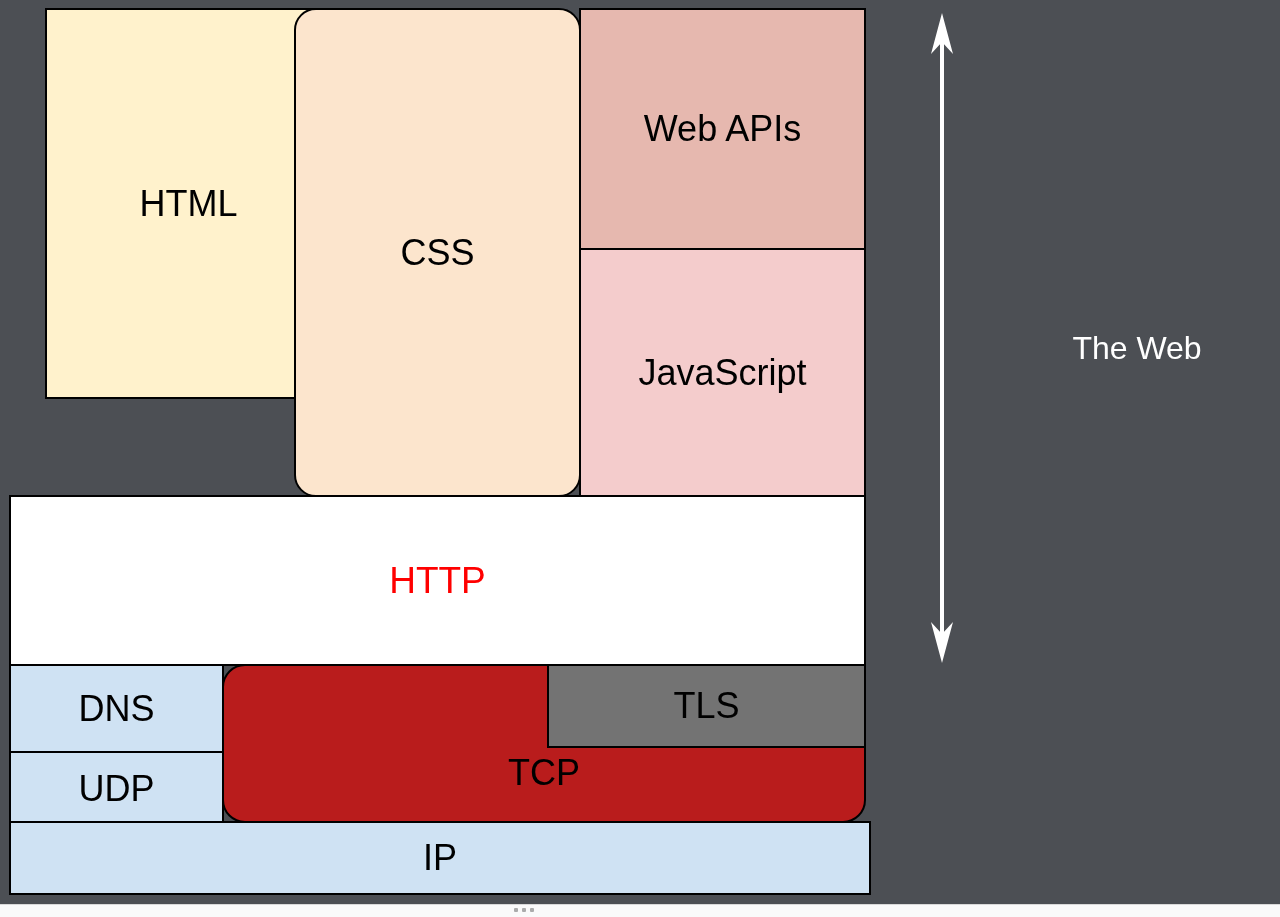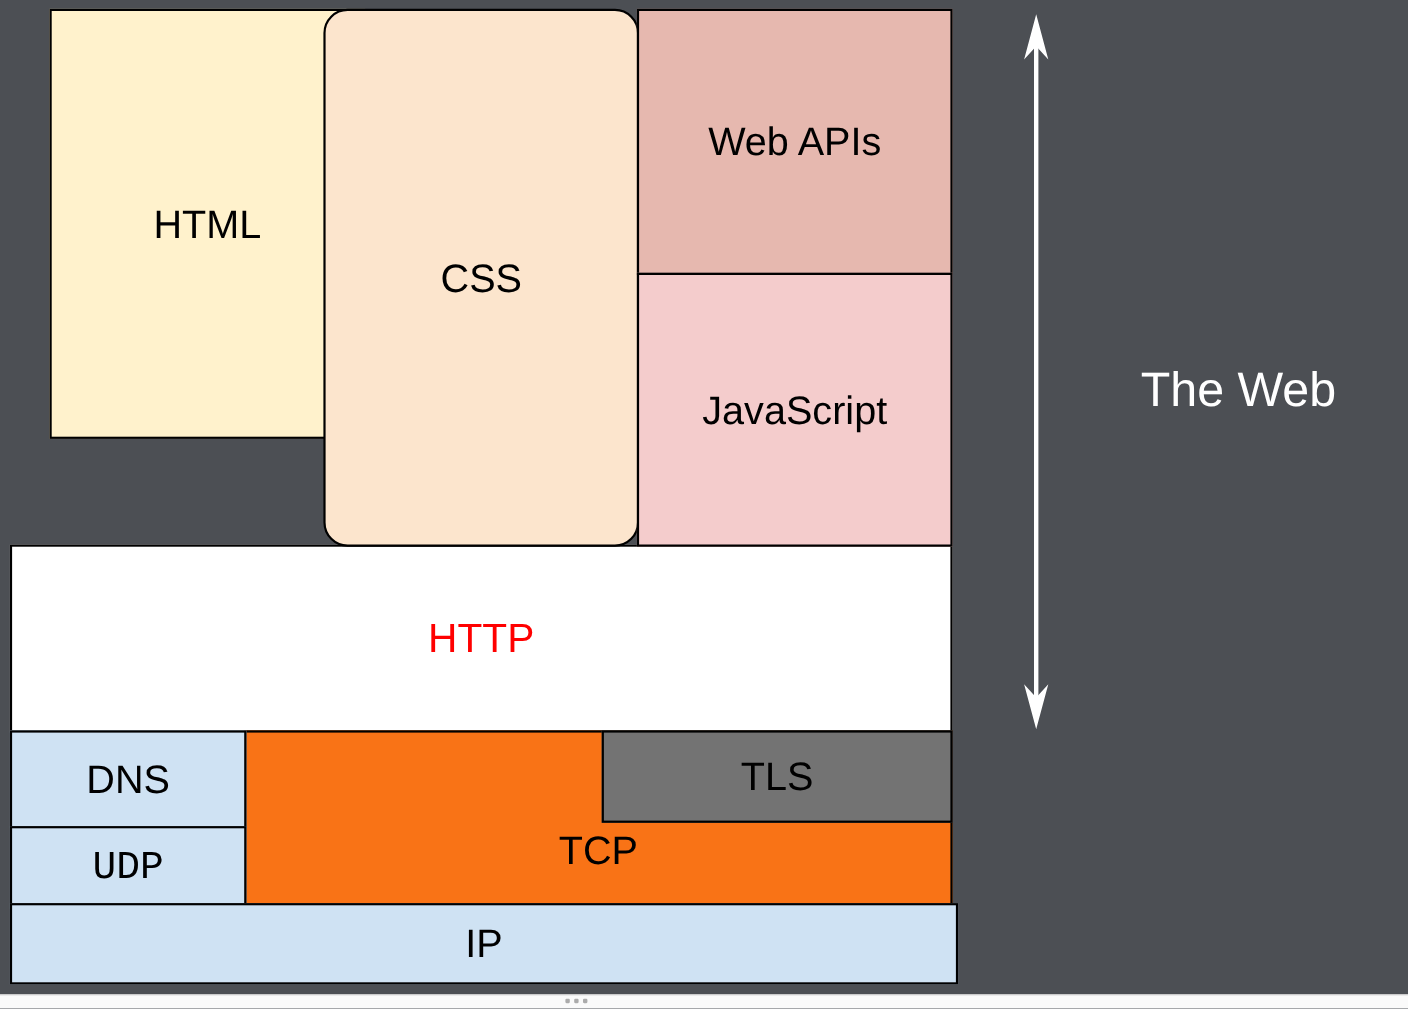--- a/index.html
+++ b/index.html
@@ -23,32 +23,33 @@
     text-align: center;
   }
   .box .lbl { white-space: nowrap; }
 
   #box-html      { left: 9px;   top: 8px;   width: 287px; height: 391px; margin-left: 36px; }
   #box-css       { left: 294px; top: 8px;   width: 287px; height: 489px; border-radius: 22px; }
   #box-webapis   { left: 579px; top: 8px;   width: 287px; height: 242px; }
   #box-js        { left: 579px; top: 248px; width: 287px; height: 249px; }
   #box-http      { left: 9px;   top: 495px; width: 857px; height: 171px; }
   #box-dns       { left: 9px;   top: 664px; width: 215px; height: 89px;  }
-  #box-udp       { left: 9px;   top: 751px; width: 215px; height: 75px; font-family: Liberation Mono, monospace;  }
+  #box-udp       { left: 9px;   top: 751px; width: 215px; height: 75px;  }
   #box-tcp       { left: 222px; top: 664px; width: 644px; height: 159px; }
   #box-tls       { left: 547px; top: 664px; width: 319px; height: 84px;  }
   #box-ip        { left: 9px;   top: 821px; width: 862px; height: 74px;  }
 
   #box-http .lbl { font-weight: normal; font-size: 37px; }
   #box-tcp  .lbl { transform: translateY(29px); }
 
   .web-label {
     position: absolute;
     left: 1037px; top: 330px; width: 200px;
-    font-size: 44px;
+    text-align: center;
+    font-size: 32px;
     color: #fff;
   }
   .arrow-svg { position: absolute; left: 916px; top: 10px; }
 
   .bottom-strip {
     position: absolute;
     left: 0; top: 904px; width: 1280px; height: 13px;
     background: #FAFAFA;
     border-top: 1px solid #D9D9D9;
     box-sizing: border-box;
@@ -66,21 +67,21 @@
 </style>
 </head>
 <body style="background: rgb(76, 79, 84);">
 
 <div class="stage">
 
   <div class="box" id="box-http" style="background: rgb(255, 255, 255);">
     <span class="lbl" style="color: rgb(255, 0, 0);">HTTP</span>
   </div>
 
-  <div class="box" id="box-tcp" style="background: #f97316;">
+  <div class="box" id="box-tcp" style="background: #b91c1c; border-radius: 23px;">
     <span class="lbl">TCP</span>
   </div>
 
   <div class="box" id="box-tls" style="background: #737373;">
     <span class="lbl">TLS</span>
   </div>
 
   <div class="box" id="box-dns" style="background: rgb(207, 226, 243);">
     <span class="lbl">DNS</span>
   </div>

